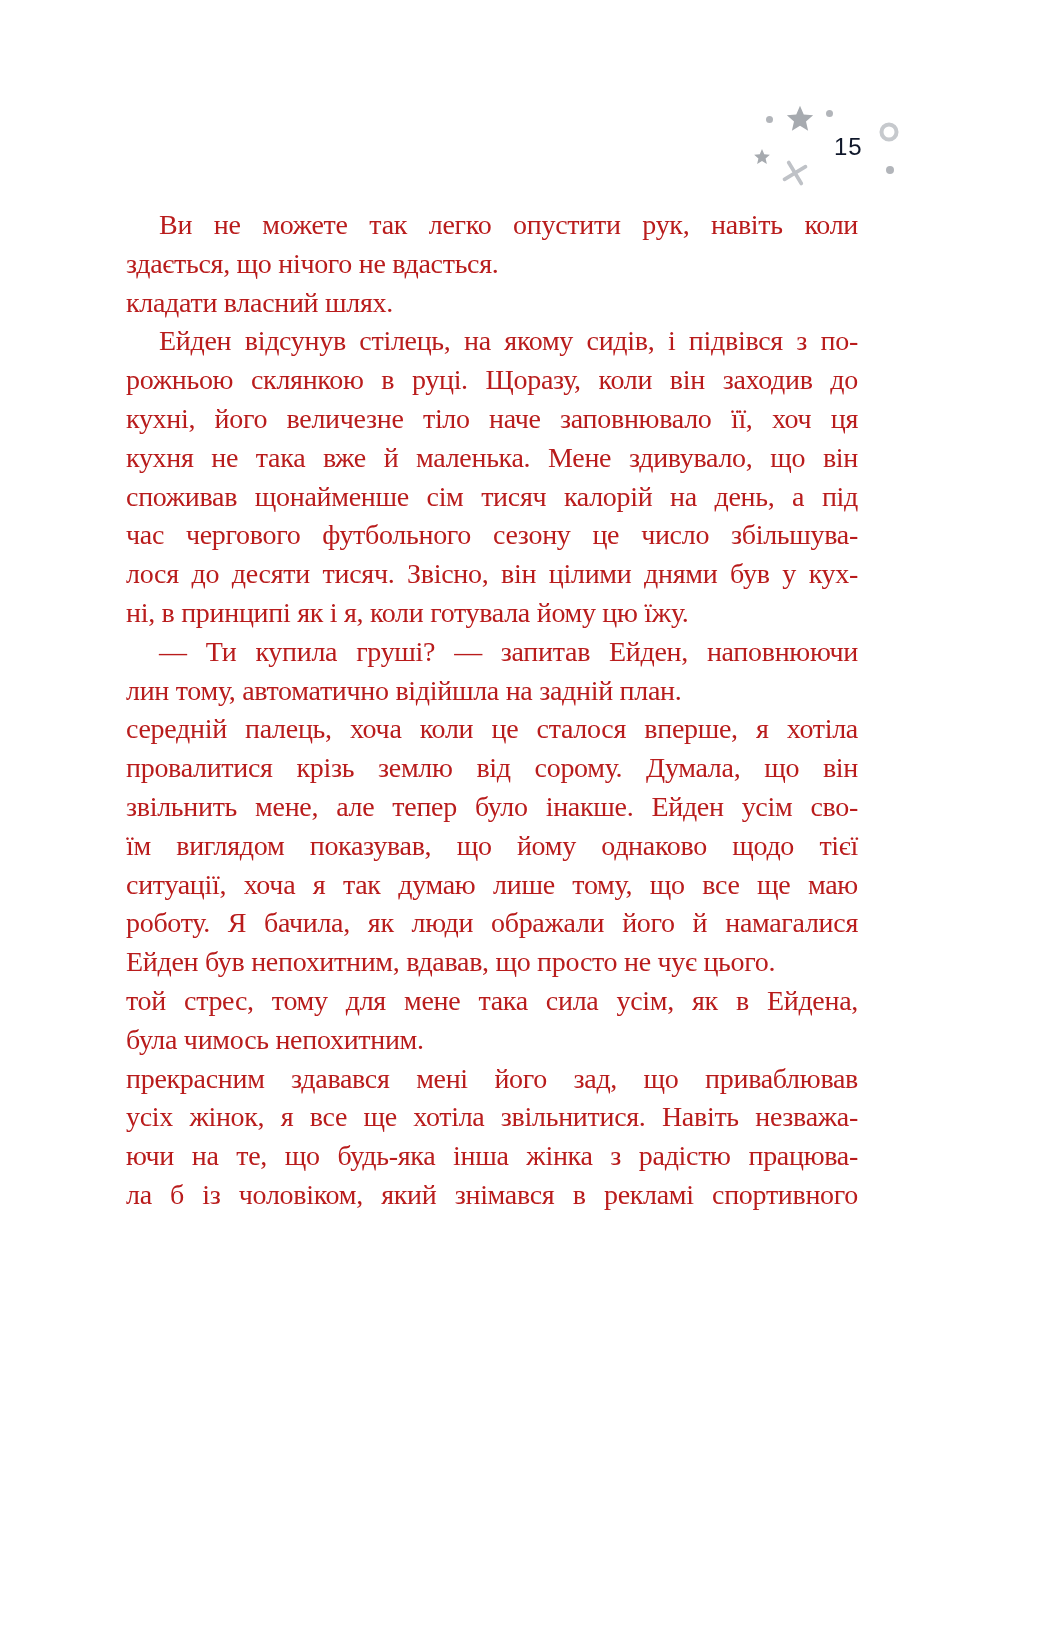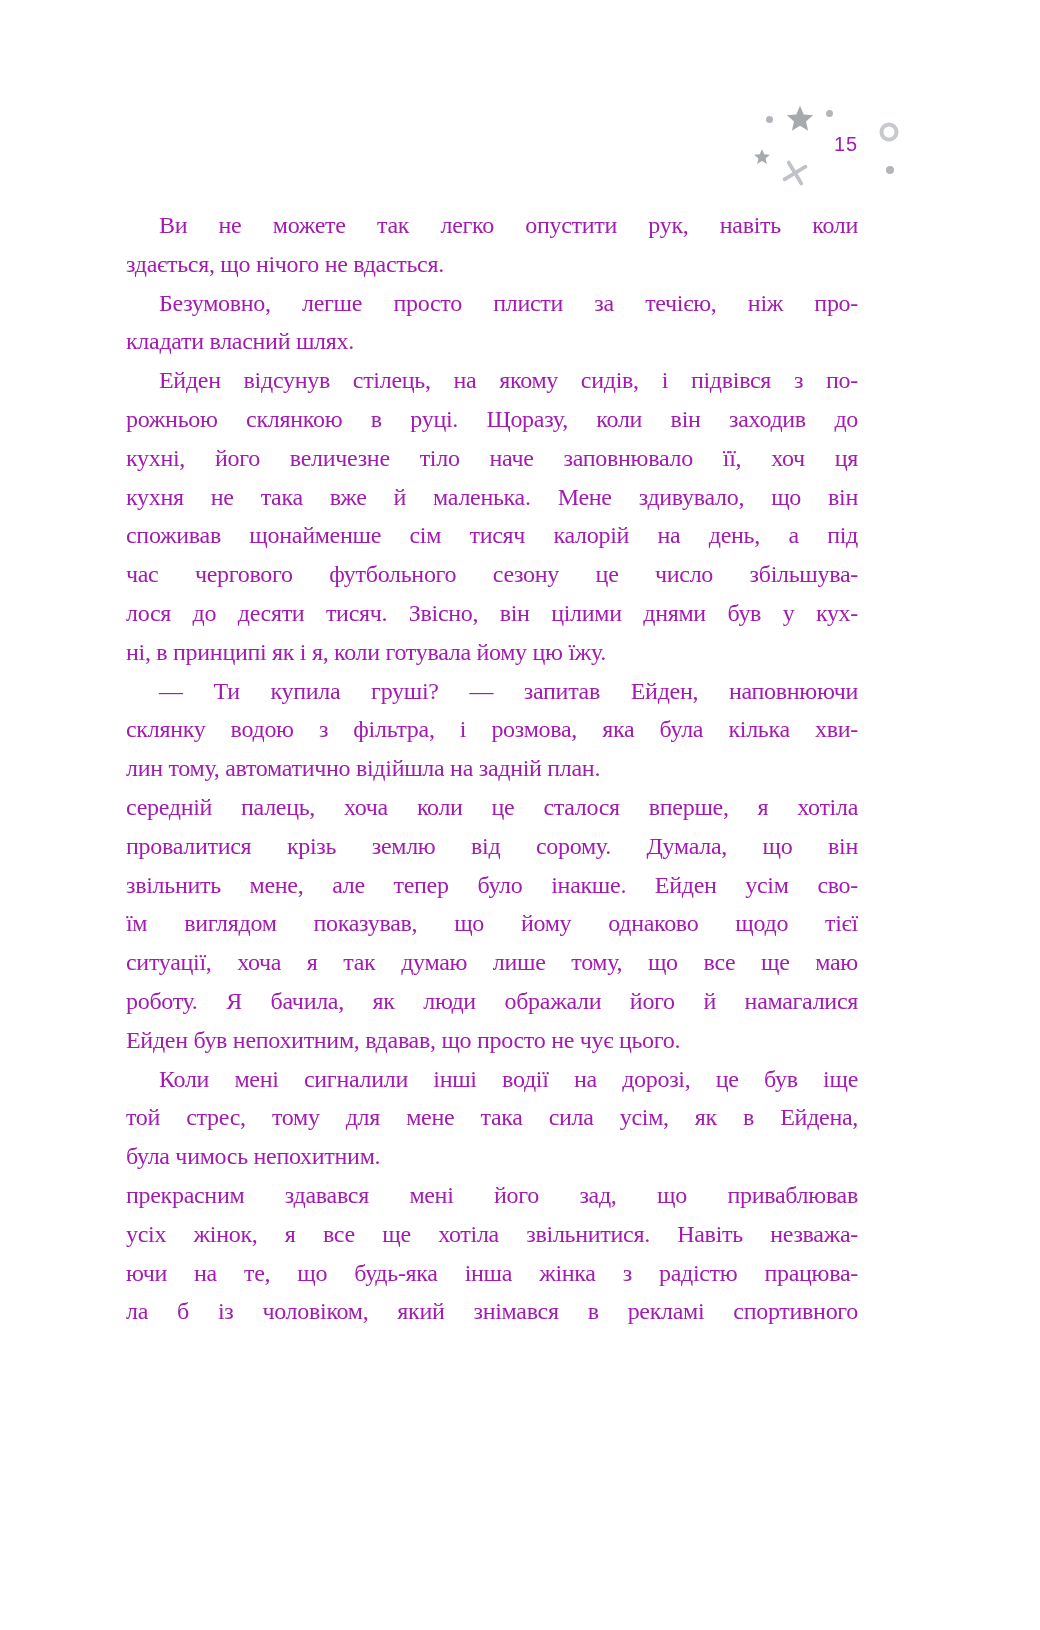--- a/index.html
+++ b/index.html
@@ -21,30 +21,30 @@
   .dot1 { left: 766px; top: 116px; width: 7px; height: 7px; }
   .dot2 { left: 826px; top: 110px; width: 7px; height: 7px; }
   .dot3 { left: 886px; top: 166px; width: 8px; height: 8px; }
   .star-large { left: 785px; top: 104px; width: 30px; height: 30px; }
   .star-small { left: 753px; top: 148px; width: 18px; height: 18px; }
   .cross { left: 782px; top: 160px; width: 26px; height: 26px; transform: rotate(14deg); }
   .ring { left: 878px; top: 121px; width: 22px; height: 22px; }
   .page-number {
     position: absolute; left: 834px; top: 133px;
     font-family: "Liberation Sans", "DejaVu Sans", sans-serif;
-    font-size: 20px; font-weight: 500; color: #a21caf;
+    font-size: 24px; font-weight: 500; color: #0f172a;
     letter-spacing: 1px;
   }
   
   .text-block {
     position: absolute;
     left: 126px; top: 206px; width: 732px;
-    font-size: 24px; line-height: 38.8px;
+    font-size: 28px; line-height: 38.8px;
     letter-spacing: -0.3px;
-    color: #a21caf;
+    color: #b91c1c;
   }
   .line { text-align: justify; text-align-last: justify; }
   .line.last { text-align: right; text-align-last: left; }
   .line.indent { text-indent: 33px; }
   .line em { font-style: italic; }
 </style>
 </head>
 <body>
 
 <div class="page">
@@ -65,41 +65,38 @@
     <svg class="orn ring" viewBox="0 0 24 24" aria-hidden="true">
       <circle cx="12" cy="12" r="8.2" fill="none" stroke="#c6c9cd" stroke-width="4.4"></circle>
     </svg>
     <div class="orn dot dot3"></div>
     <div class="page-number">15</div>
   </div>
 
   <main class="text-block">
       <div class="line indent">Ви не можете так легко опустити рук, навіть коли</div>
       <div class="line last">здається, що нічого не вдасться.</div>
-      <div class="line indent">Безумовно, легше просто плисти за течією, ніж про-</div>
       <div class="line last">кладати власний шлях.</div>
       <div class="line indent">Ейден відсунув стілець, на якому сидів, і підвівся з по-</div>
       <div class="line">рожньою склянкою в руці. Щоразу, коли він заходив до</div>
       <div class="line">кухні, його величезне тіло наче заповнювало її, хоч ця</div>
       <div class="line">кухня не така вже й маленька. Мене здивувало, що він</div>
       <div class="line">споживав щонайменше сім тисяч калорій на день, а під</div>
       <div class="line">час чергового футбольного сезону це число збільшува-</div>
       <div class="line">лося до десяти тисяч. Звісно, він цілими днями був у кух-</div>
       <div class="line last">ні, в принципі як і я, коли готувала йому цю їжу.</div>
       <div class="line indent">— Ти купила груші? — запитав Ейден, наповнюючи</div>
-      <div class="line">склянку водою з фільтра, і розмова, яка була кілька хви-</div>
       <div class="line last">лин тому, автоматично відійшла на задній план.</div>
       <div class="line">середній палець, хоча коли це сталося вперше, я хотіла</div>
       <div class="line">провалитися крізь землю від сорому. Думала, що він</div>
       <div class="line">звільнить мене, але тепер було інакше. Ейден усім сво-</div>
       <div class="line">їм виглядом показував, що йому однаково щодо тієї</div>
       <div class="line">ситуації, хоча я так думаю лише тому, що все ще маю</div>
       <div class="line">роботу. Я бачила, як люди ображали його й намагалися</div>
       <div class="line last">Ейден був непохитним, вдавав, що просто не чує цього.</div>
-      <div class="line indent">Коли мені сигналили інші водії на дорозі, це був іще</div>
       <div class="line">той стрес, тому для мене така сила усім, як в Ейдена,</div>
       <div class="line last">була чимось непохитним.</div>
       <div class="line">прекрасним здавався мені його зад, що приваблював</div>
       <div class="line">усіх жінок, я все ще хотіла звільнитися. Навіть незважа-</div>
       <div class="line">ючи на те, що будь-яка інша жінка з радістю працюва-</div>
       <div class="line">ла б із чоловіком, який знімався в рекламі спортивного</div>
     </main>
 
 </div>
 

